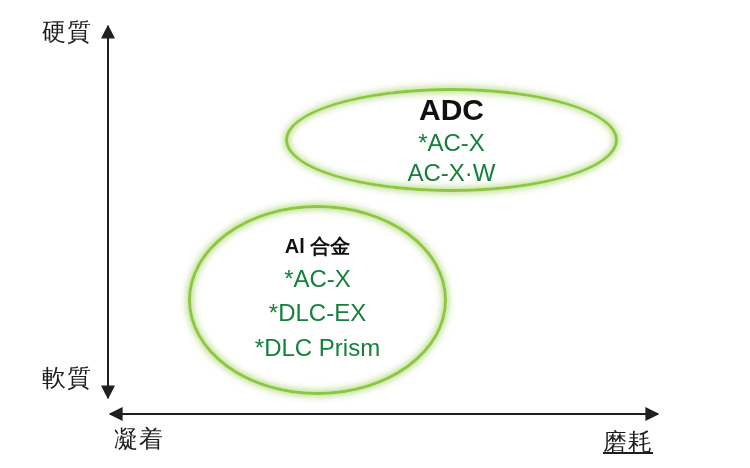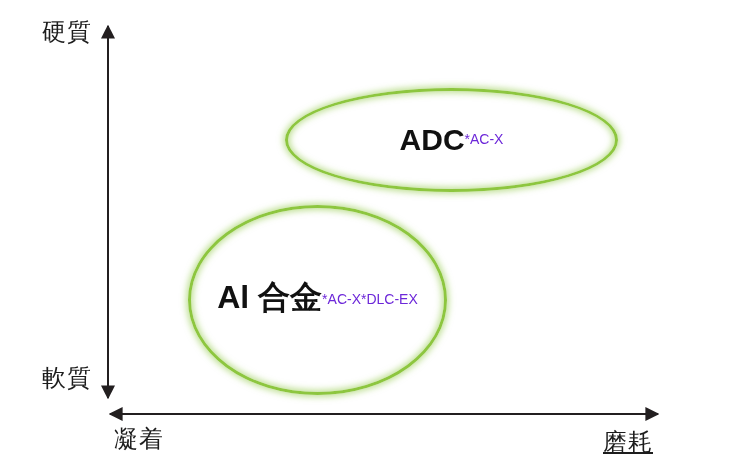--- a/index.html
+++ b/index.html
@@ -36,21 +36,21 @@
   .lbl-wear     { left: 603px; top: 426px; text-decoration: underline; }
 
   .bubble {
     position: absolute;
     border: 3px solid #8dc63f;
     border-radius: 50%;
     box-shadow:
       0 0 6px 2px rgba(141, 198, 63, 0.55),
       inset 0 0 6px 2px rgba(141, 198, 63, 0.55);
     display: flex;
-    flex-direction: row;
+    flex-direction: column;
     align-items: center;
     justify-content: center;
     text-align: center;
     background: transparent;
   }
   .bubble-adc {
     left: 285px;
     top: 88px;
     width: 327px;
     height: 98px;
@@ -61,24 +61,24 @@
     width: 253px;
     height: 184px;
   }
   .group-title {
     color: #111111;
     font-weight: bold;
     line-height: 1.1;
     white-space: nowrap;
   }
   .bubble-adc .group-title { font-size: 30px; margin-bottom: 2px; }
-  .bubble-al  .group-title { font-size: 32px; margin-bottom: 5px; }
+  .bubble-al  .group-title { font-size: 20px; margin-bottom: 5px; }
   .group-item {
-    color: #6d28d9;
-    font-size: 14px;
+    color: #15803d;
+    font-size: 24px;
     white-space: nowrap;
   }
   .bubble-adc .group-item { line-height: 1.22; }
   .bubble-al  .group-item { line-height: 1.42; }
 </style>
 </head>
 <body>
 
 <div class="stage">
 
@@ -96,21 +96,23 @@
 
   <div class="axis-label lbl-soft">軟質</div>
 
   <div class="axis-label lbl-adhesion">凝着</div>
 
   <div class="axis-label lbl-wear">磨耗</div>
 
   <div class="bubble bubble-adc">
     <div class="group-title">ADC</div>
     <div class="group-item">*AC-X</div>
+    <div class="group-item">AC-X·W</div>
   </div>
 
   <div class="bubble bubble-al">
     <div class="group-title">Al 合金</div>
     <div class="group-item">*AC-X</div>
     <div class="group-item">*DLC-EX</div>
+    <div class="group-item">*DLC Prism</div>
   </div>
 
 </div>
 
 </body></html>

